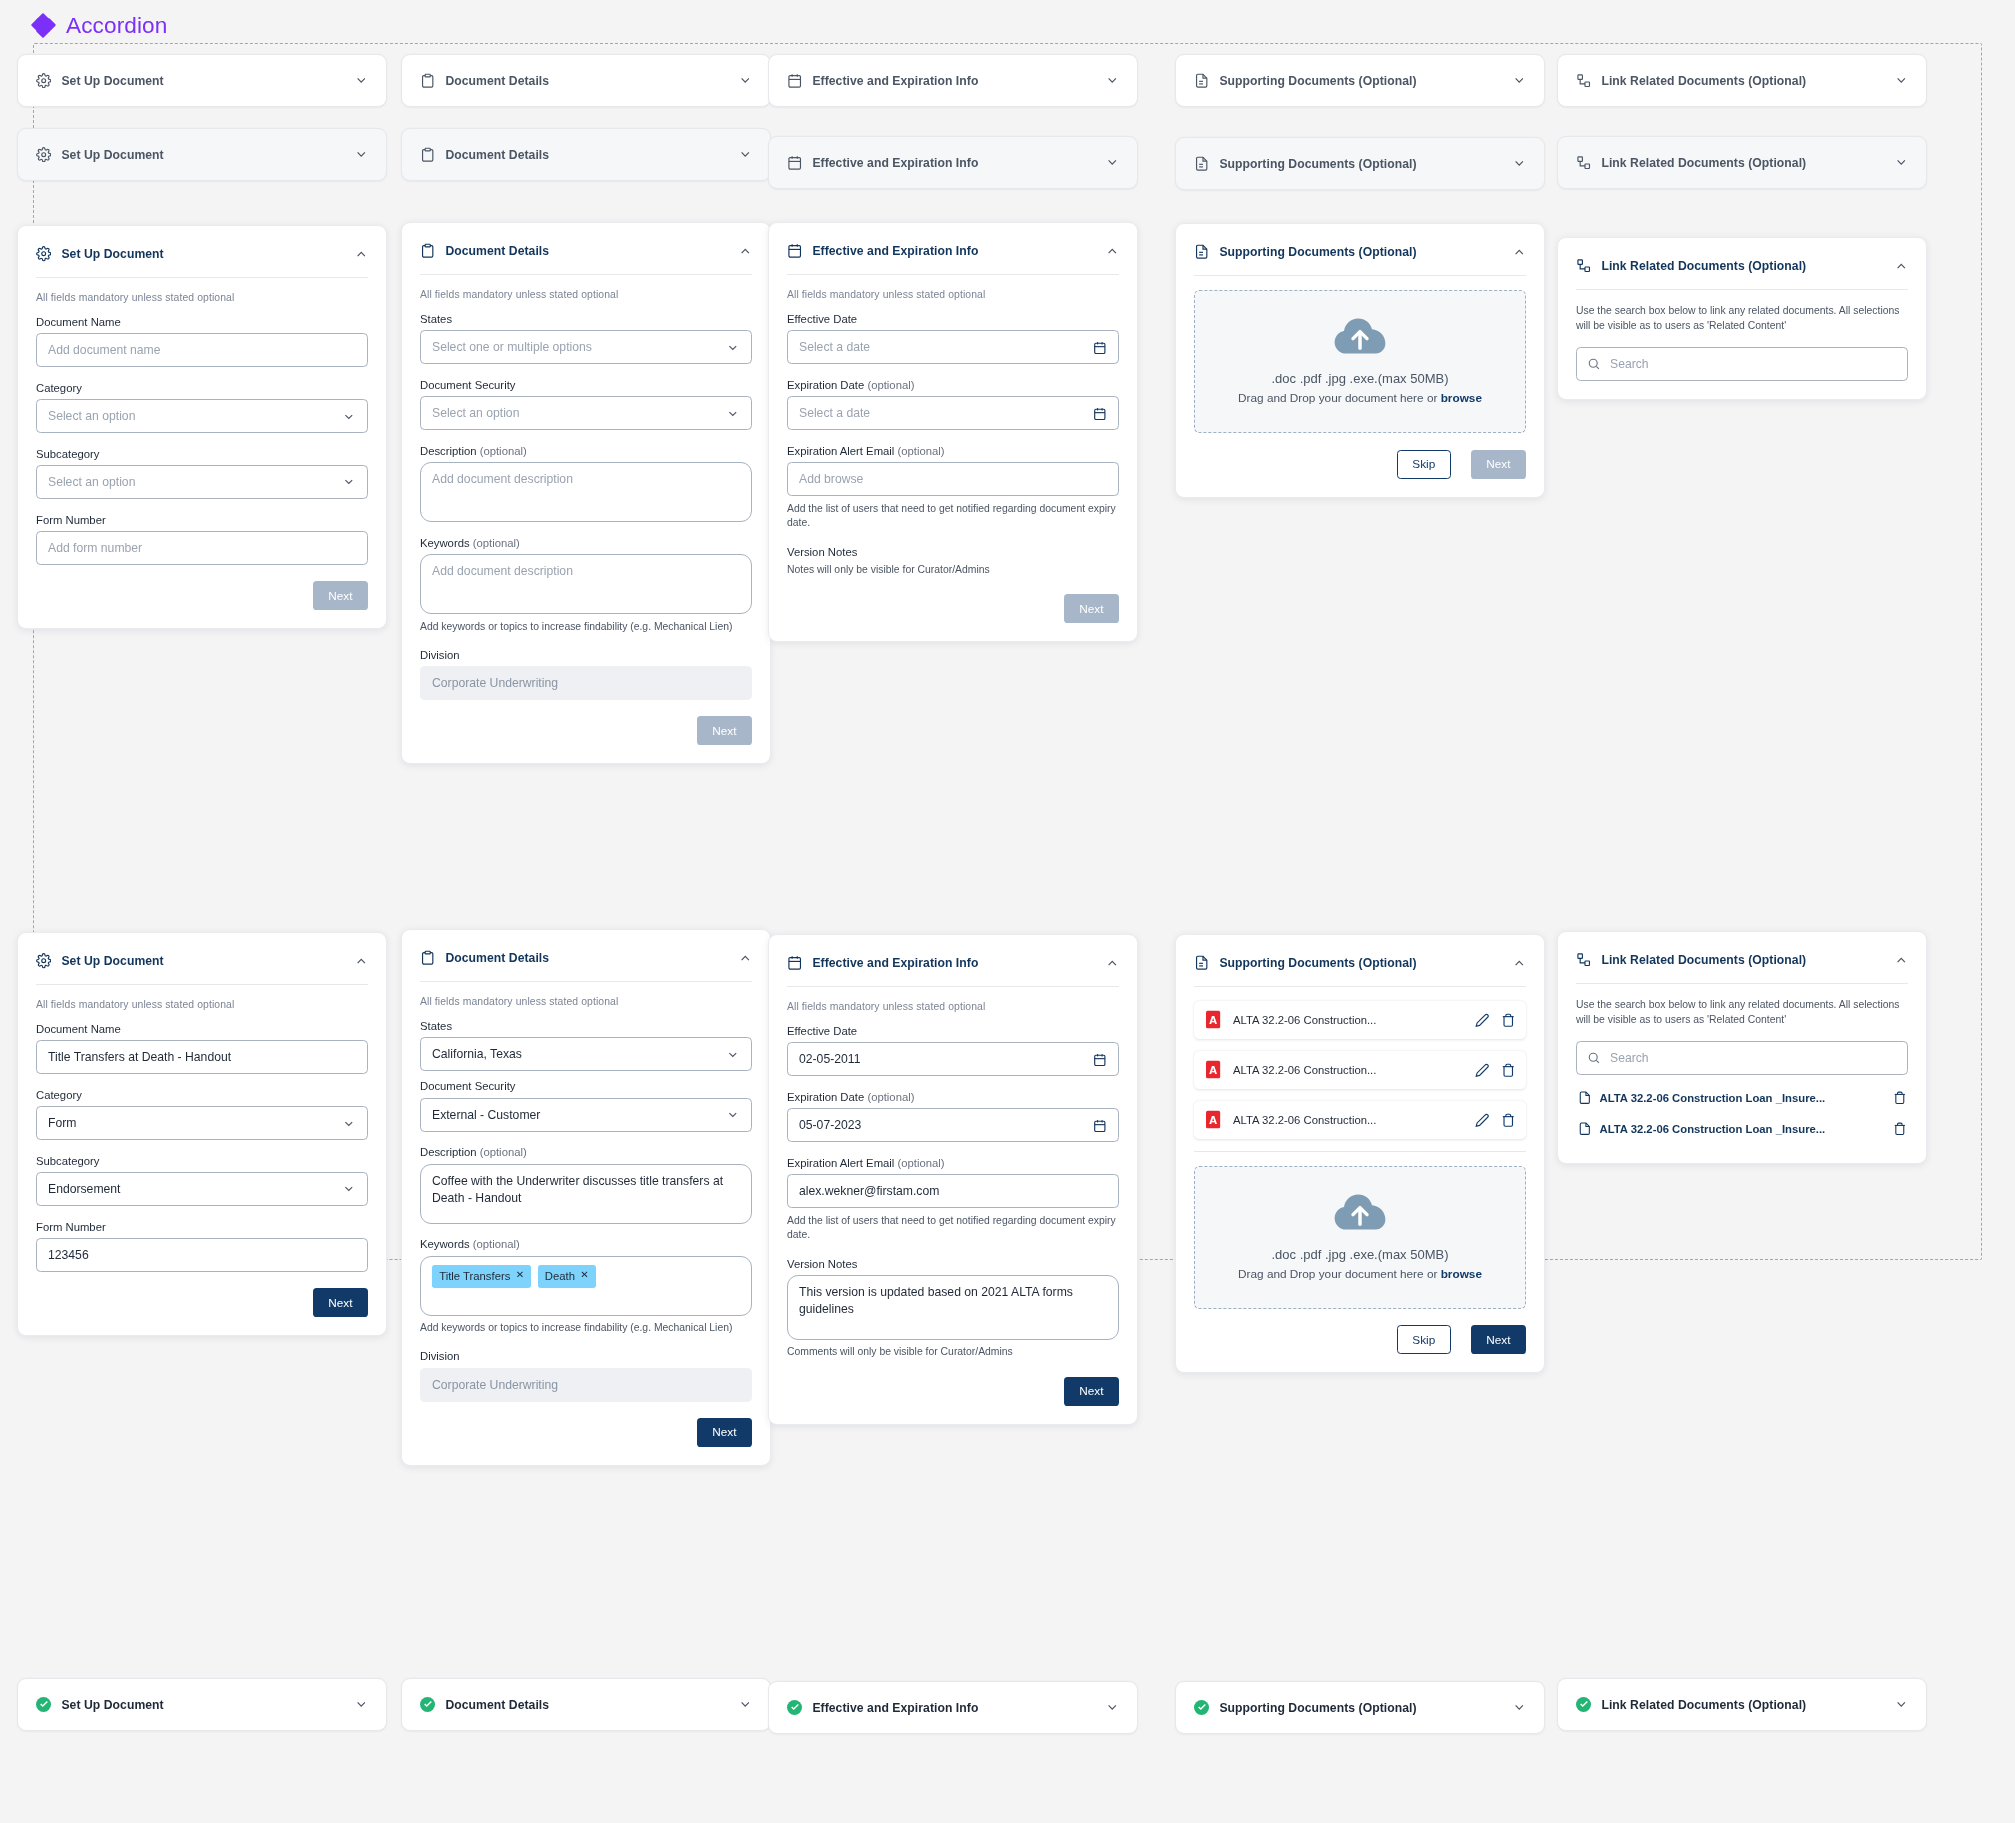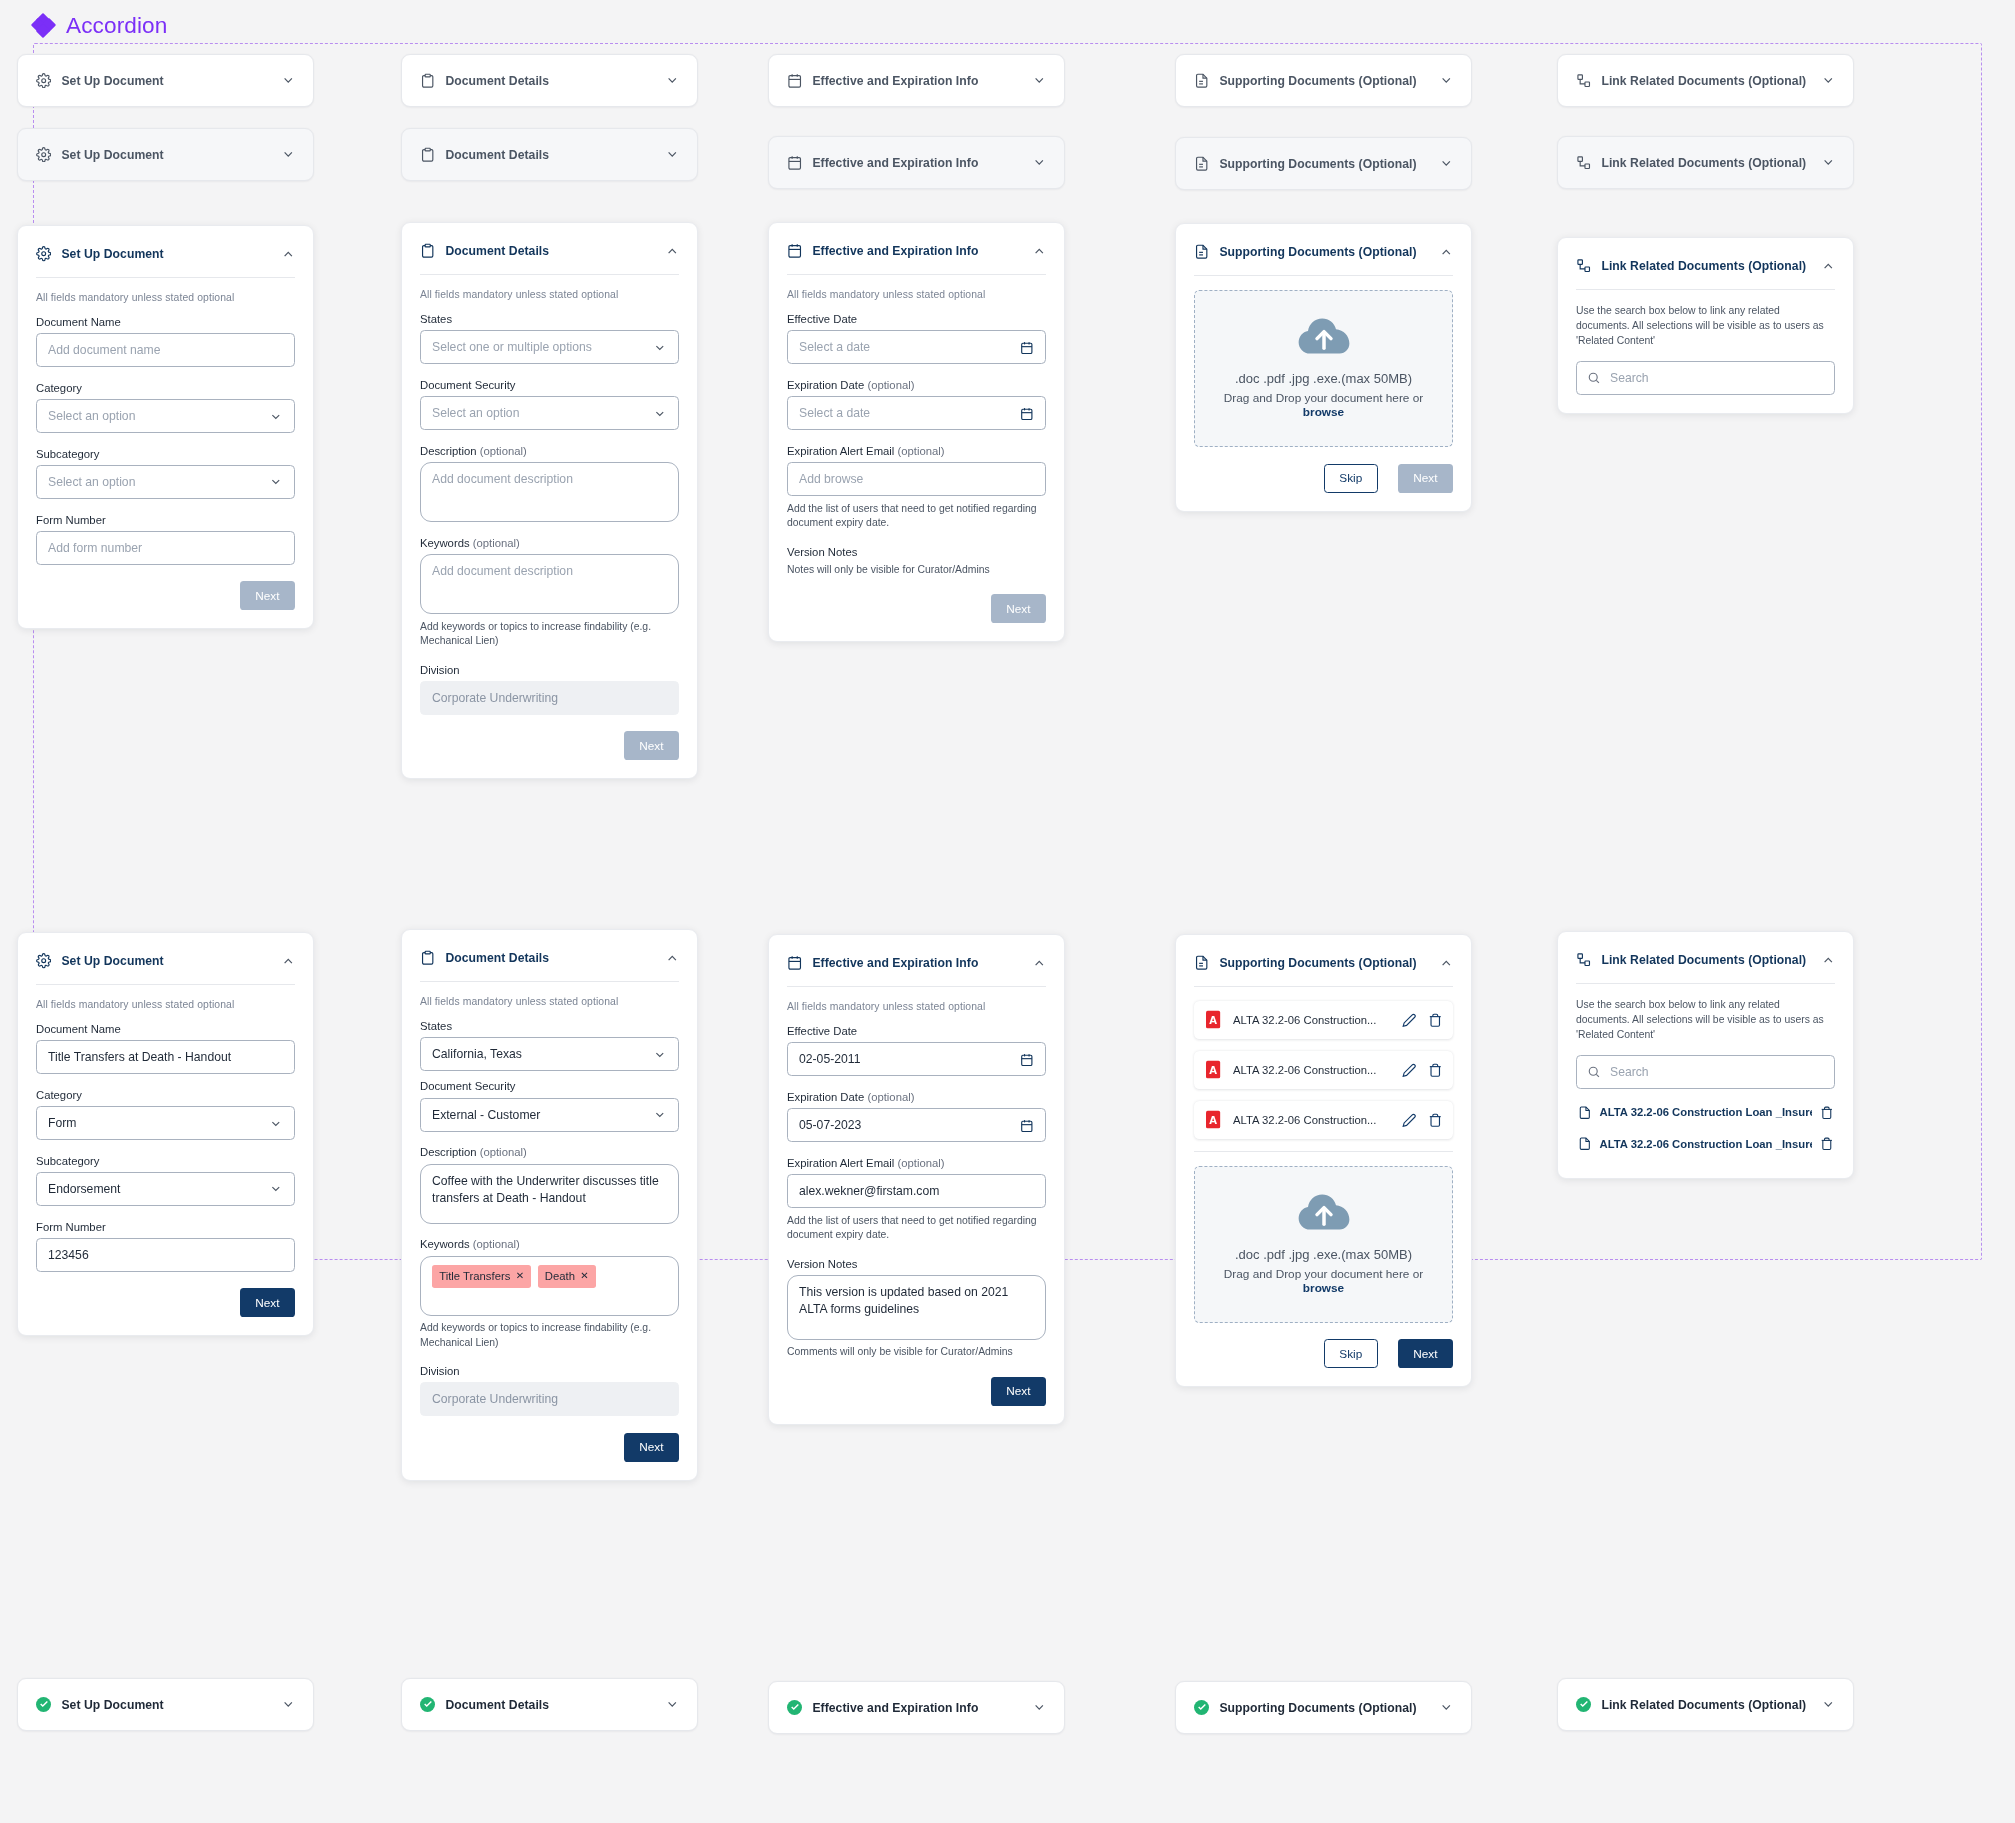--- a/index.html
+++ b/index.html
@@ -22,21 +22,21 @@
   .logo-glyph i:nth-child(4){ left:5.4px; top:11px; }
   .page-title { color:#7b2ff7; font-size:22.6px; font-weight:400; letter-spacing:0.1px; }
 
   
   .canvas {
     position:absolute; left:33px; top:43px; width:1949px; height:1217px;
     border:1.8px dashed #b98ef0; border-radius:1.8px;
   }
 
   
-  .col { position:absolute; width:297px; }
+  .col { position:absolute; width:370px; }
   .c0 { left:17px; } .c1 { left:401px; } .c2 { left:768px; } .c3 { left:1175px; } .c4 { left:1557px; }
 
   
   .card {
     background:#ffffff;
     border:0.9px solid #e6e8ec;
     border-radius:9px;
     box-shadow:0 0.9px 1.8px rgba(16,24,40,.05);
     width:100%;
   }
@@ -83,23 +83,23 @@
     background:#fff; padding:8.1px 11px;
     font-size:12.2px; line-height:1.42; color:#1f2937;
   }
   .ta.tall { min-height:65px; }
   .ta .ph { color:#9aa3b0; }
 
   .help { font-size:10.4px; color:#4b5563; line-height:1.42; margin-top:5.4px; }
 
   .chips { display:flex; flex-wrap:wrap; gap:6.3px; }
   .chip {
-    background:#fca5a5; border-radius:2.7px;
+    background:#7dd3fc; border-radius:2.7px;
     padding:3.6px 7.2px; font-size:11.3px; color:#1f2937;
-    display:inline-flex; align-items:center; gap:5.4px;
+    display:inline-flex; align-items:flex-start; gap:5.4px;
   }
   .chip .x { font-size:10px; color:#1f2937; cursor:pointer; }
 
   .btn-row { display:flex; justify-content:flex-end; gap:20px; margin-top:16.3px; }
   .btn { height:29px; min-width:51px; padding:0 14.5px; border-radius:3.6px; font-size:11.8px;
          display:inline-flex; align-items:center; justify-content:center; cursor:pointer; border:0.9px solid transparent; }
   .btn-next-disabled { background:#a7b6c9; color:#ffffff; }
   .btn-next { background:#123a68; color:#ffffff; }
   .btn-skip { background:#ffffff; color:#123a68; border:0.9px solid #123a68; }
 

